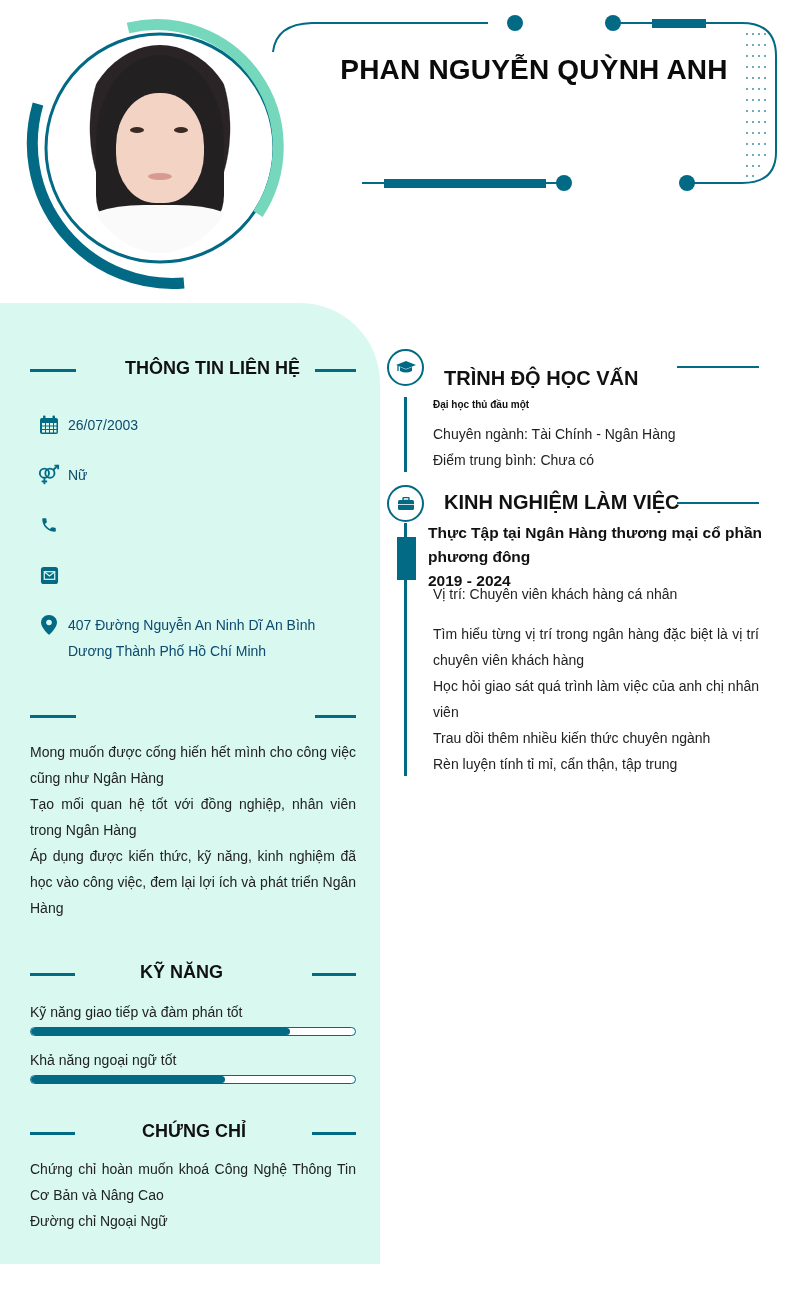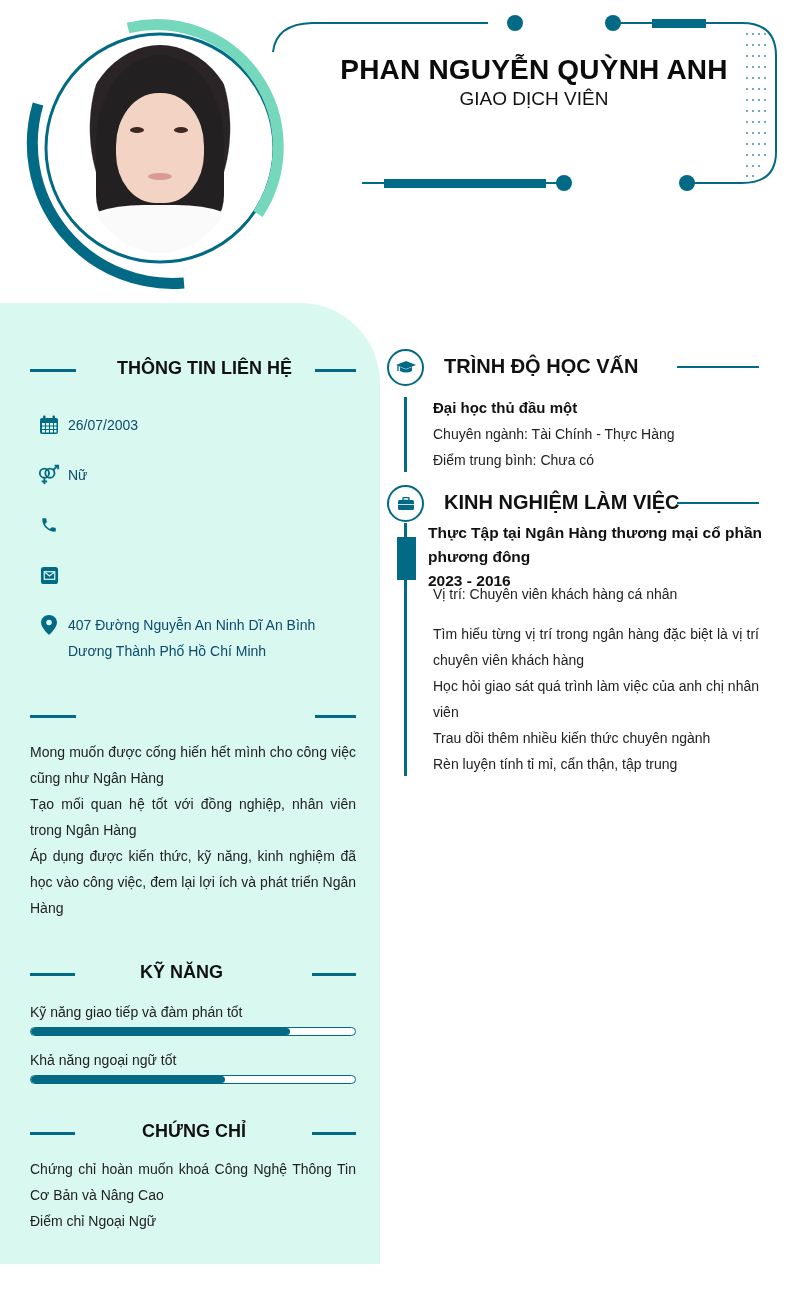--- a/index.html
+++ b/index.html
@@ -50,21 +50,21 @@
   .skill-label { position: absolute; left: 30px; font-size: 14px; color: #222; }
   .skill-bar { position: absolute; left: 30px; width: 326px; height: 9px; border: 1.5px solid #026a84; border-radius: 5px; background: #fff; overflow: hidden; }
   .skill-bar .fill { height: 100%; background: #026a84; border-radius: 5px; }
 
   .r-head-icon { position: absolute; left: 387px; width: 37px; height: 37px; border: 2.5px solid #026a84; border-radius: 50%; display: flex; align-items: center; justify-content: center; background: #fff; }
   .r-head-title { position: absolute; left: 444px; font-size: 20px; font-weight: bold; color: #111; white-space: nowrap; }
   .r-head-line { position: absolute; height: 2px; background: #026a84; }
   .timeline-line { position: absolute; left: 404px; width: 3px; background: #026a84; }
   .timeline-block { position: absolute; left: 397px; top: 537px; width: 19px; height: 43px; background: #026a84; }
 
-  .edu-school { position: absolute; left: 433px; top: 399px; font-size: 15px; font-weight: bold; }
+  .edu-school { position: absolute; left: 433px; top: 399px; font-size: 10px; font-weight: bold; }
   .r-text { position: absolute; left: 433px; width: 326px; font-size: 14px; line-height: 26px; text-align: justify; color: #222; }
   .exp-title { position: absolute; left: 428px; top: 521px; width: 334px; font-size: 15.5px; font-weight: bold; line-height: 24px; color: #111; }
 </style>
 </head>
 <body>
 
 <div class="header">
   <svg class="avatar-svg" width="320" height="300">
 
     <circle cx="160" cy="148" r="114" fill="none" stroke="#026a84" stroke-width="3"></circle>
@@ -146,29 +146,28 @@
       <circle cx="747" cy="166" r="1"></circle>
         <circle cx="753" cy="166" r="1"></circle>
         <circle cx="759" cy="166" r="1"></circle>
       <circle cx="747" cy="176" r="1"></circle>
         <circle cx="753" cy="176" r="1"></circle>
     </g>
   </svg>
 
   <div class="name-block">
     <div class="full-name">PHAN NGUYỄN QUỲNH ANH</div>
-    <div class="job-title">GIAO DỊCH VIÊN</div>
   </div>
 </div>
 
 <div class="left-col"></div>
 
 <div class="sec-head" style="top:358px">
   <div class="line-l" style="left:0;width:46px"></div>
-  <div class="title" style="left:87px">THÔNG TIN LIÊN HỆ</div>
+  <div class="title" style="left:95px">THÔNG TIN LIÊN HỆ</div>
   <div class="line-r" style="left:285px;width:41px"></div>
 </div>
 
 <div class="contact-row" style="top:414px">
   <span class="ico">
     <svg width="20" height="20" viewBox="0 0 20 20">
         <rect x="1" y="3" width="18" height="16" rx="2" fill="#026a84"></rect>
         <rect x="4" y="0.5" width="2.5" height="5" rx="1" fill="#026a84"></rect>
         <rect x="13.5" y="0.5" width="2.5" height="5" rx="1" fill="#026a84"></rect>
         <g fill="#d8f8f0">
@@ -255,49 +254,49 @@
 <div class="skill-bar" style="top:1075px">
     <div class="fill" style="width:60%"></div>
   </div>
 
 <div class="sec-head" style="top:1121px">
   <div class="line-l" style="left:0;width:45px"></div>
   <div class="title" style="left:112px">CHỨNG CHỈ</div>
   <div class="line-r" style="left:282px;width:44px"></div>
 </div>
 <div class="para" style="top:1156px">Chứng chỉ hoàn muốn khoá Công Nghệ Thông Tin Cơ Bản và Nâng Cao</div>
-<div class="para" style="top:1208px">Điểm chỉ Ngoại Ngữ</div>
+<div class="para" style="top:1208px">Đường chỉ Ngoại Ngữ</div>
 
 <div class="r-head-icon" style="top:349px">
   <svg width="22" height="16" viewBox="0 0 22 16">
       <polygon points="11,1 21,5 11,9 1,5" fill="#026a84"></polygon>
       <path d="M5 7 L5 11 Q11 14 17 11 L17 7 L11 9.5 Z" fill="#026a84"></path>
       <line x1="3" y1="5.5" x2="3" y2="11" stroke="#026a84" stroke-width="1.3"></line>
     </svg>
 </div>
-<div class="r-head-title" style="top:355px">TRÌNH ĐỘ HỌC VẤN</div>
+<div class="r-head-title" style="top:367px">TRÌNH ĐỘ HỌC VẤN</div>
 <div class="r-head-line" style="top:366px;left:677px;width:82px"></div>
 <div class="timeline-line" style="top:397px;height:75px"></div>
 <div class="edu-school">Đại học thủ đầu một</div>
-<div class="r-text" style="top:421px">Chuyên ngành: Tài Chính - Thực Hàng</div>
+<div class="r-text" style="top:421px">Chuyên ngành: Tài Chính - Ngân Hàng</div>
 <div class="r-text" style="top:447px">Điểm trung bình: Chưa có</div>
 
 <div class="r-head-icon" style="top:485px">
   <svg width="18" height="14" viewBox="0 0 18 14">
       <rect x="6" y="0.5" width="6" height="3" rx="1" fill="none" stroke="#026a84" stroke-width="1.4"></rect>
       <rect x="1" y="3" width="16" height="10" rx="1.5" fill="#026a84"></rect>
       <line x1="1" y1="7.5" x2="17" y2="7.5" stroke="#fff" stroke-width="0.8"></line>
     </svg>
 </div>
 <div class="r-head-title" style="top:491px">KINH NGHIỆM LÀM VIỆC</div>
 <div class="r-head-line" style="top:502px;left:677px;width:82px"></div>
 <div class="timeline-line" style="top:523px;height:253px"></div>
 <div class="timeline-block"></div>
 
 <div class="exp-title">
   <div>Thực Tập tại Ngân Hàng thương mại cổ phần phương đông</div>
-  <div>2023 - 2016</div>
+  <div>2019 - 2024</div>
 </div>
 <div class="r-text" style="top:581px">Vị trí: Chuyên viên khách hàng cá nhân</div>
 <div class="r-text" style="top:621px">Tìm hiểu từng vị trí trong ngân hàng đặc biệt là vị trí chuyên viên khách hàng</div>
 <div class="r-text" style="top:673px">Học hỏi giao sát quá trình làm việc của anh chị nhân viên</div>
 <div class="r-text" style="top:725px">Trau dồi thêm nhiều kiến thức chuyên ngành</div>
 <div class="r-text" style="top:751px">Rèn luyện tính tỉ mỉ, cẩn thận, tập trung</div>
 
 </body></html>

